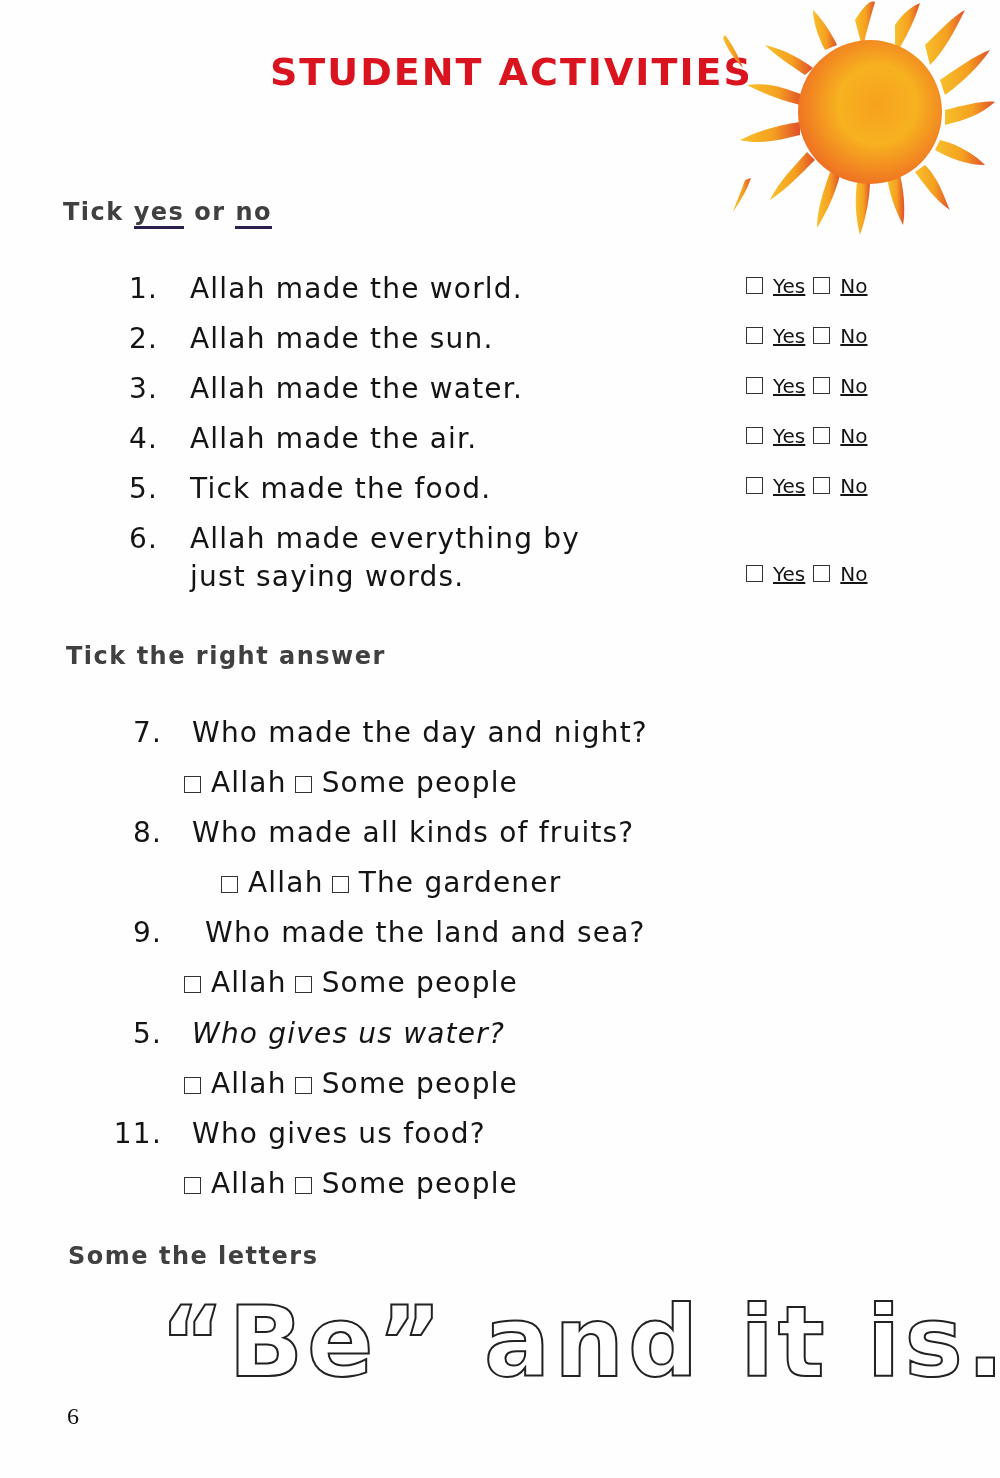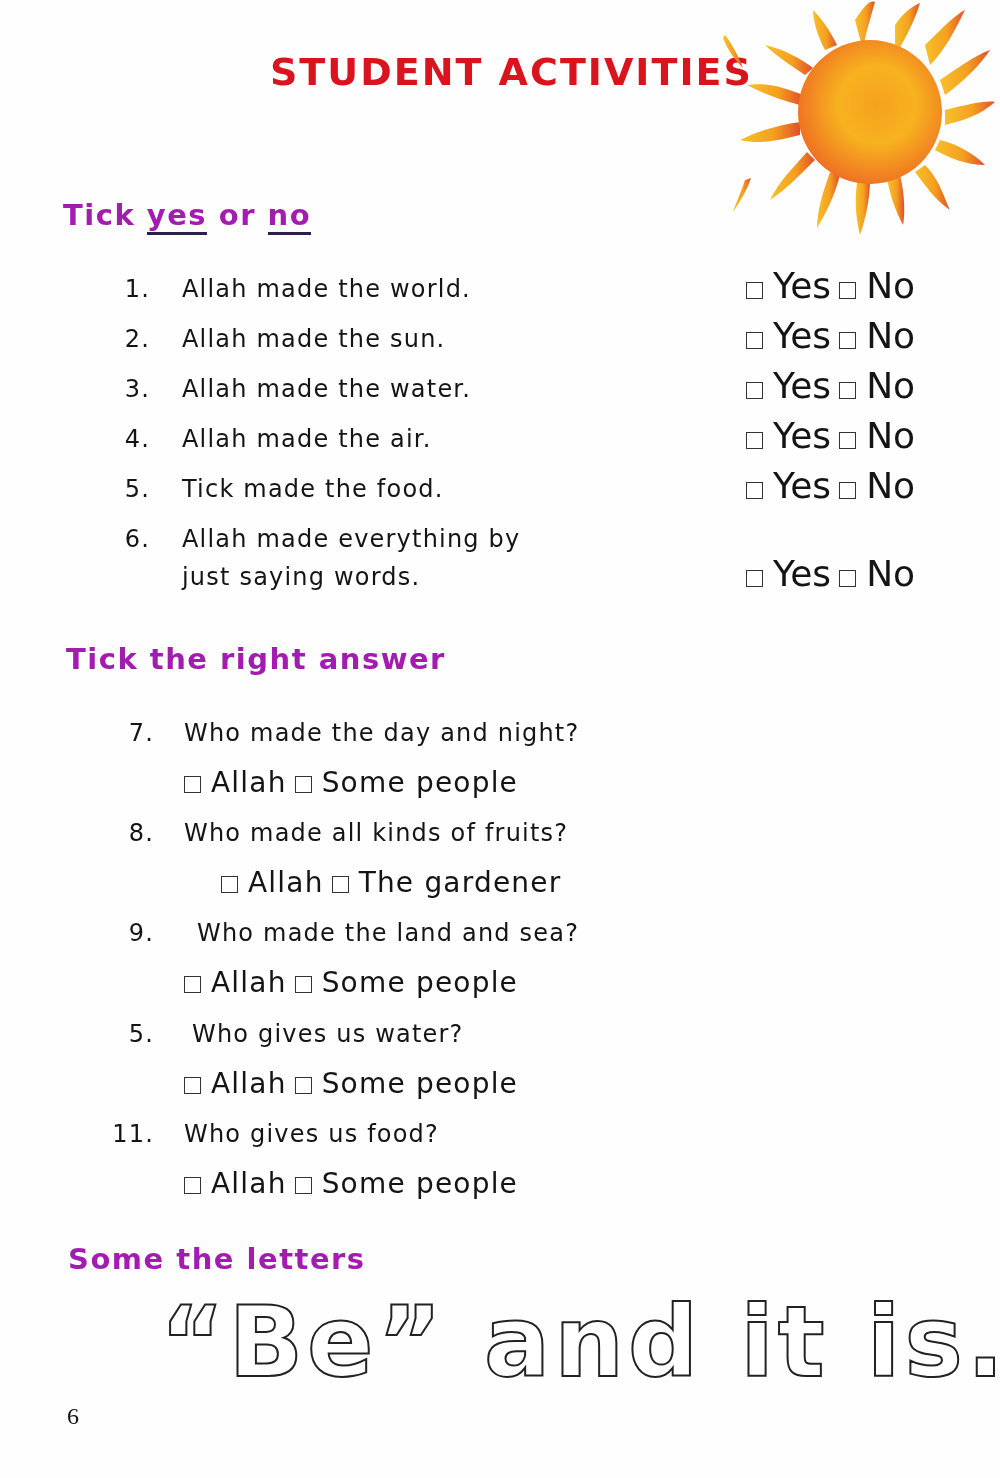--- a/index.html
+++ b/index.html
@@ -9,28 +9,28 @@
     font-family: "DejaVu Sans", "Liberation Sans", sans-serif;
     color: #141414;
   }
   .abs { position: absolute; }
   .title {
     left: 270px; top: 50px; font-size: 38px; font-weight: bold;
     letter-spacing: 2px; color: #d9141f; white-space: nowrap;
   }
   .sun { left: 705px; top: 0px; width: 295px; height: 250px; }
   .heading {
-    font-weight: bold; color: #a21caf; font-size: 29px; letter-spacing: 1.5px;
+    font-weight: bold; color: #404040; font-size: 24px; letter-spacing: 1.5px;
     white-space: nowrap;
   }
   .heading u { text-decoration: none; border-bottom: 3px solid #2a1f4f; padding-bottom: 0px; }
-  .item { font-size: 24px; letter-spacing: 1.2px; white-space: nowrap; line-height: 36px; }
+  .item { font-size: 28px; letter-spacing: 1.2px; white-space: nowrap; line-height: 36px; margin-left: 8px; }
   .num { position: absolute; text-align: right; width: 50px; }
   .q { position: absolute; }
-  .yn { font-size: 36px; white-space: nowrap; line-height: 36px; }
+  .yn { font-size: 20px; white-space: nowrap; line-height: 36px; text-decoration: underline; }
   .box {
     display: inline-block; width: 17px; height: 17px; border: 1.5px solid #333;
     vertical-align: -1px; margin-right: 10px; background: #fff; box-sizing: border-box;
   }
   .box2 { margin-left: 8px; }
   .opt { font-size: 28px; letter-spacing: 1.2px; white-space: nowrap; line-height: 36px; }
   .trace {
     left: 160px; top: 1285px; font-size: 98px; font-weight: bold; white-space: nowrap;
     color: #ffffff; -webkit-text-stroke: 2px #222; letter-spacing: 4px;
     font-family: "DejaVu Sans", sans-serif;
@@ -156,21 +156,21 @@
   <div class="abs item" style="left:104px; top:915px;">
     <span class="num" style="left:0;">9.</span>
     <span class="q" style="left:93px;">Who made the land and sea?</span>
   </div>
   <div class="abs opt" style="left:184px; top:965px;">
     <span class="box"></span><span>Allah</span><span class="box box2"></span><span>Some people</span>
   </div>
 
   <div class="abs item" style="left:104px; top:1016px;">
     <span class="num" style="left:0;">5.</span>
-    <span class="q" style="left:88px;">Who gives us water?</span>
+    <span class="q" style="left:80px;font-style:italic;">Who gives us water?</span>
   </div>
   <div class="abs opt" style="left:184px; top:1066px;">
     <span class="box"></span><span>Allah</span><span class="box box2"></span><span>Some people</span>
   </div>
 
   <div class="abs item" style="left:104px; top:1116px;">
     <span class="num" style="left:0;">11.</span>
     <span class="q" style="left:80px;">Who gives us food?</span>
   </div>
   <div class="abs opt" style="left:184px; top:1166px;">

